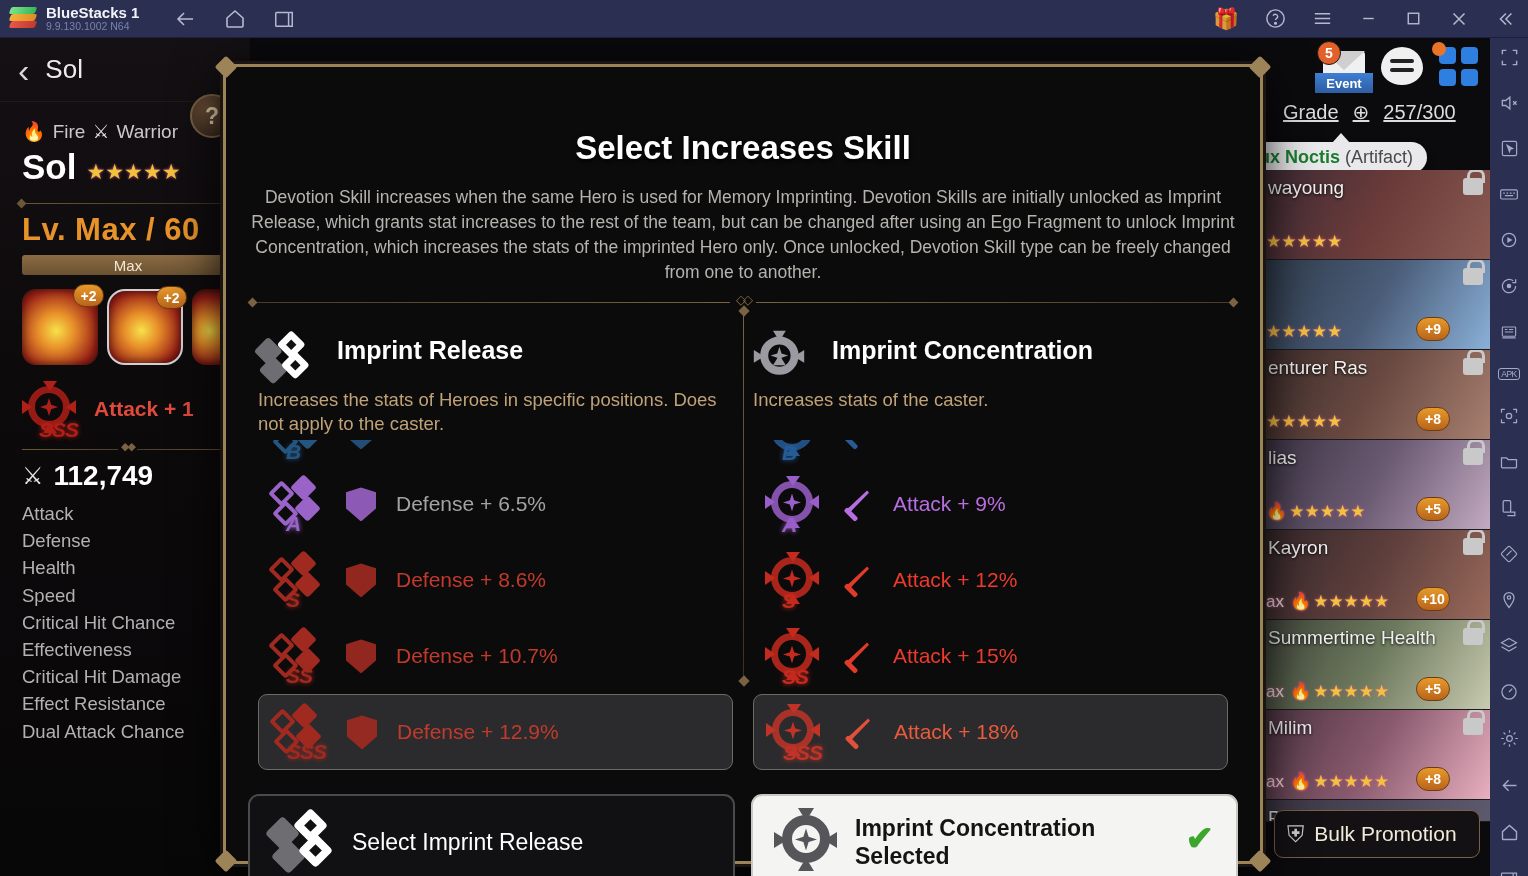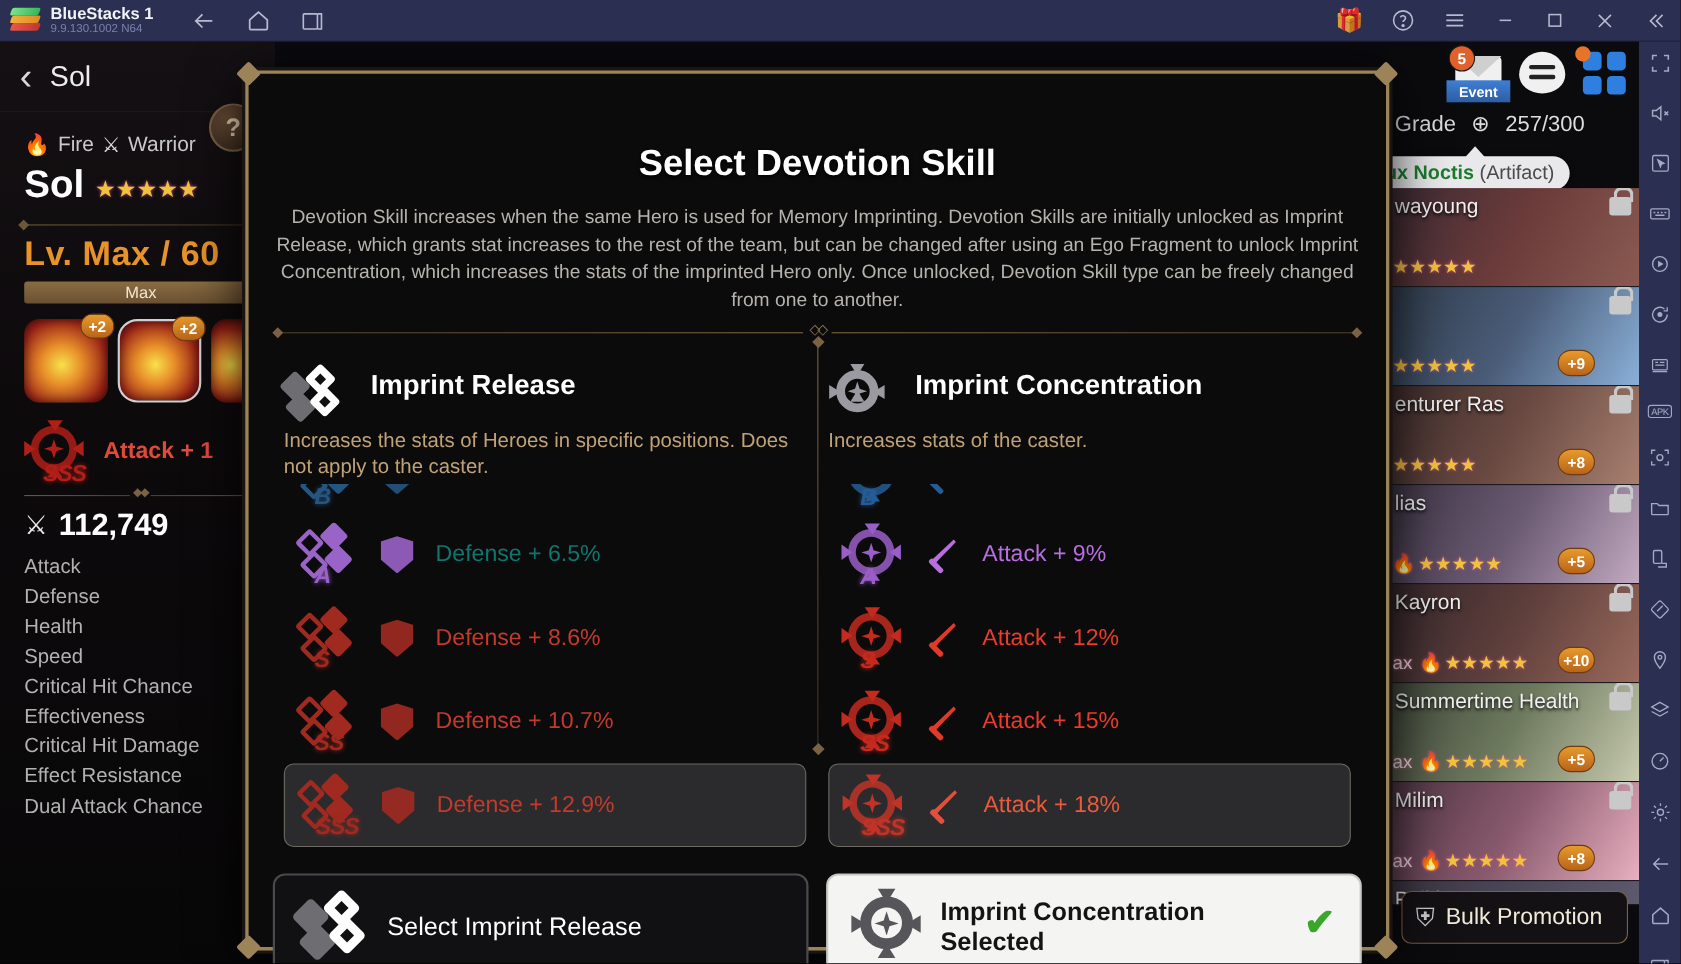--- a/index.html
+++ b/index.html
@@ -97,21 +97,21 @@
     display: flex; align-items: center; justify-content: center; border: 1.5px solid #1a1a1a; }
   .event-ribbon { position: absolute; bottom: -12px; left: -8px; width: 58px; height: 20px;
     background: linear-gradient(180deg,#3f7fd4,#2d5ea3); color: #fff; font-size: 13px; font-weight: bold;
     display: flex; align-items: center; justify-content: center; }
   .chat { width: 42px; height: 38px; background: #f0f0f0; border-radius: 50% 50% 50% 50%/55% 55% 45% 45%; position: relative; }
   .chat::before { content:''; position:absolute; top:12px; left:9px; width:24px; height:4px; background:#222; border-radius:2px; }
   .chat::after { content:''; position:absolute; top:21px; left:9px; width:24px; height:4px; background:#222; border-radius:2px; }
   .menu4 { display: grid; grid-template-columns: 1fr 1fr; gap: 5px; }
   .menu4 span { width: 17px; height: 17px; border-radius: 4px; background: #2f7fe0; display: block; }
   .dot-orange { position: absolute; top: -5px; left: -7px; width: 14px; height: 14px; border-radius: 50%; background: #e8742a; }
-  .grade-row { color: #ddd; font-size: 20px; padding: 6px 0 0 8px; display: flex; gap: 14px; align-items: flex-end; }
+  .grade-row { color: #ddd; font-size: 20px; padding: 6px 0 0 23px; display: flex; gap: 14px; align-items: center; text-decoration: underline; }
   .tooltip { position: absolute; top: 104px; left: -28px; background: #e9e9ec; border-radius: 18px;
     padding: 5px 14px; font-size: 18px; white-space: nowrap; box-shadow: 0 2px 6px rgba(0,0,0,.6); }
   .tooltip .tt-name { color: #1c7c2e; font-weight: bold; }
   .tooltip .tt-sub { color: #4a4a4a; }
   .tooltip::before { content:''; position:absolute; top:-9px; left: 100px; width: 0; height: 0;
     border-left: 9px solid transparent; border-right: 9px solid transparent; border-bottom: 10px solid #e9e9ec; }
   .hero-row { position: relative; height: 90px; border-bottom: 1px solid #1b1a20; overflow: hidden; }
   .hero-art { position: absolute; inset: 0; }
   .hero-row .hname { position: absolute; left: 8px; top: 7px; color: #f0f0f0; font-size: 19px;
     text-shadow: 0 1px 3px #000; white-space: nowrap; }
@@ -472,21 +472,21 @@
       <span class="corner tr">
           <i></i>
         </span>
       <span class="corner bl">
           <i></i>
         </span>
       <span class="corner br">
           <i></i>
         </span>
 
-      <div class="modal-title">Select Devotion Skill</div>
+      <div class="modal-title">Select Increases Skill</div>
       <div class="modal-desc">Devotion Skill increases when the same Hero is used for Memory Imprinting. Devotion Skills are initially unlocked as Imprint Release, which grants stat increases to the rest of the team, but can be changed after using an Ego Fragment to unlock Imprint Concentration, which increases the stats of the imprinted Hero only. Once unlocked, Devotion Skill type can be freely changed from one to another.</div>
       <div class="hdiv">
           <span class="tipL"></span>
           <span class="tipR"></span>
         </div>
 
       <div class="cols">
         <div class="vdiv"></div>
 
         <div class="col">
@@ -521,21 +521,21 @@
               <div class="gb" style="color:#9a63c8">
                 <span class="d o lt"></span>
                   <span class="d c rt"></span>
                   <span class="d o lb"></span>
                   <span class="d c rb"></span>
                 <span class="tag">A</span>
               </div>
               <div class="shield" style="color:#9a63c8">
                   <i></i>
                 </div>
-              <span class="stxt" style="color:#0f766e">Defense + 6.5%</span>
+              <span class="stxt" style="color:#a3a3a3">Defense + 6.5%</span>
             </div>
 
             <div class="srow">
               <div class="gb" style="color:#a02a20">
                 <span class="d o lt"></span>
                   <span class="d c rt"></span>
                   <span class="d o lb"></span>
                   <span class="d c rb"></span>
                 <span class="tag">S</span>
               </div>

